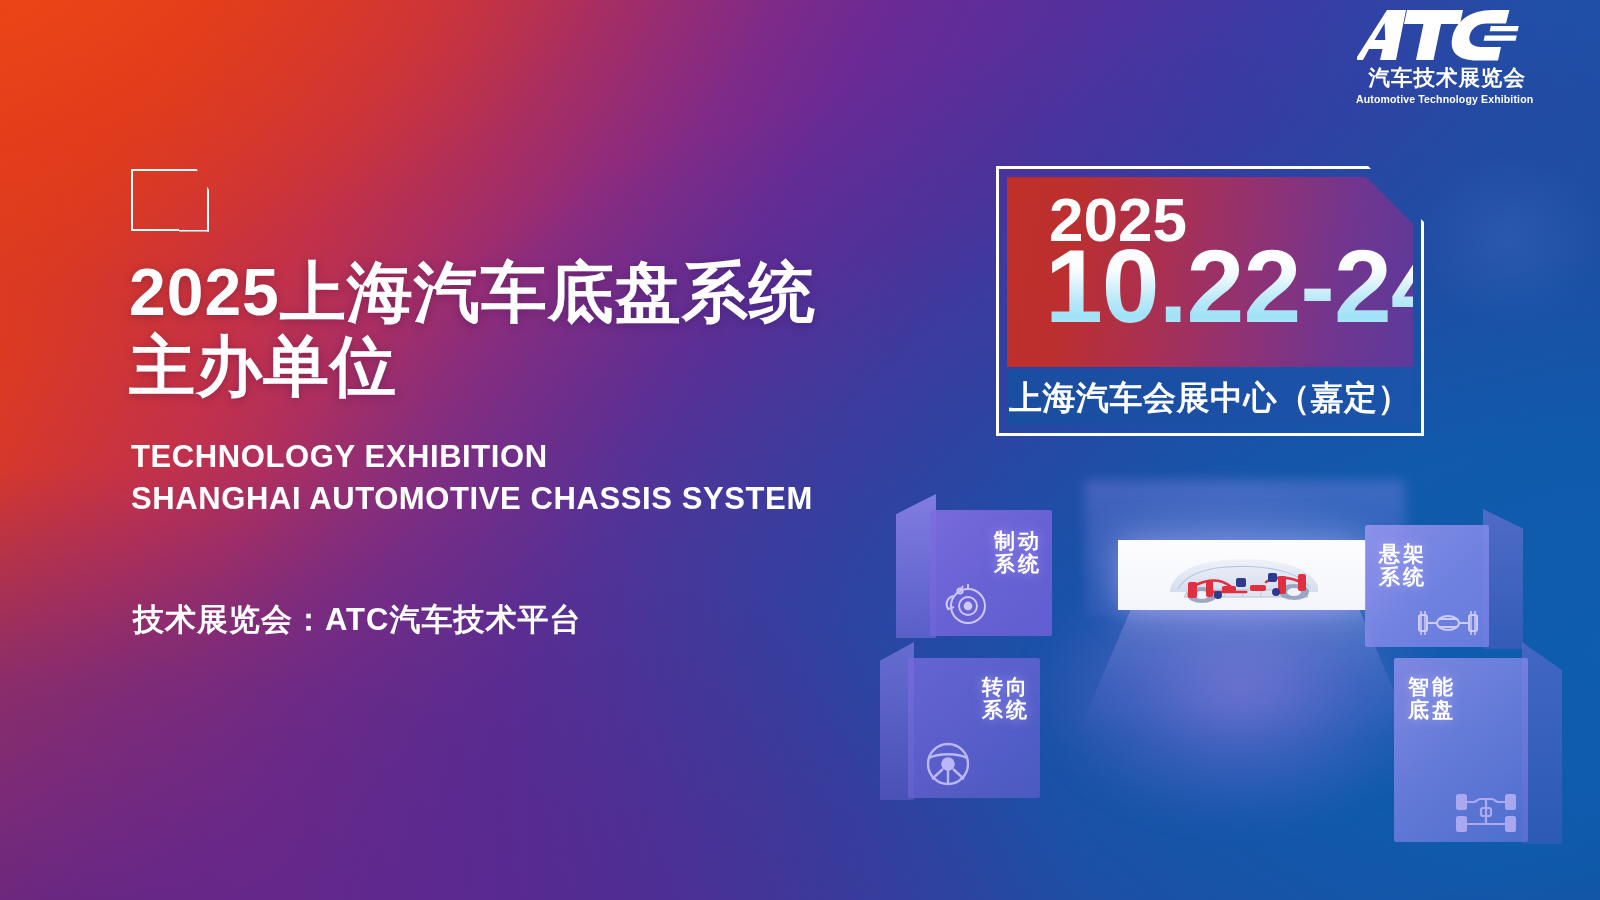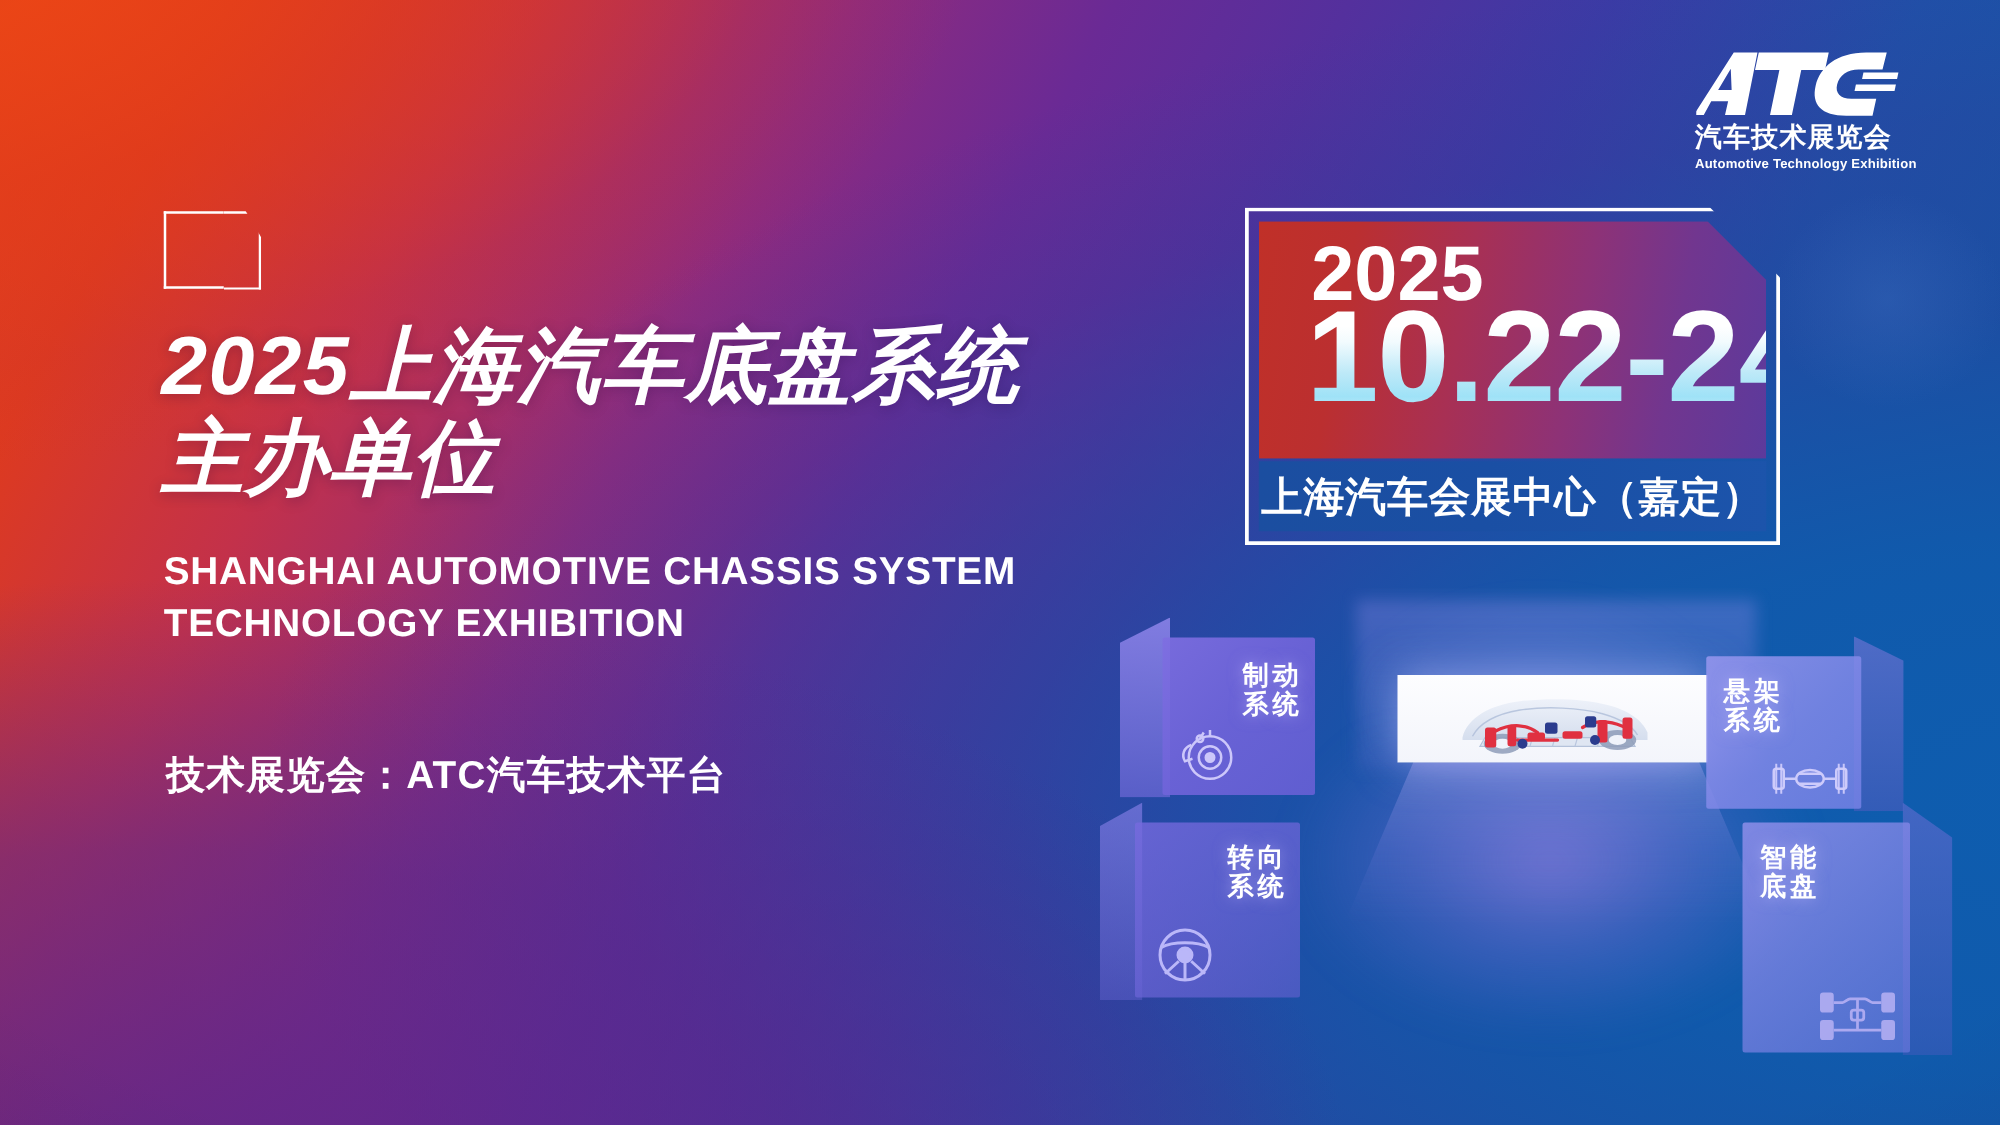--- a/index.html
+++ b/index.html
@@ -71,24 +71,24 @@
     inset: 0;
     background:
       radial-gradient(120% 120% at 50% 45%,
         rgba(0,0,0,0) 55%,
         rgba(10,6,30,0.18) 100%);
   }
 
   
   .logo {
     position: absolute;
-    top: 38px;
+    top: 6px;
     right: 74px;
     width: 170px;
-    text-align: left;
+    text-align: right;
     user-select: none;
   }
   .logo-mark {
     position: relative;
     height: 58px;
     display: flex;
     align-items: flex-start;
     justify-content: center;
   }
   .logo-mark svg { display: block; }
@@ -158,21 +158,20 @@
     width: 840px;
   }
   .headline-line {
     font-size: 66px;
     font-weight: 800;
     color: #ffffff;
     line-height: 1.12;
     letter-spacing: 1px;
     white-space: nowrap;
     text-shadow: 0 2px 10px rgba(25,5,60,0.25);
-    font-style: italic;
   }
 
   .subtitle {
     position: absolute;
     left: 131px;
     top: 436px;
     width: 830px;
   }
   .subtitle-line {
     font-size: 31px;
@@ -480,22 +479,22 @@
   <div class="tagline">
     <div class="tagline-frame"></div>
   </div>
 
   <div class="headline">
     <div class="headline-line">2025上海汽车底盘系统</div>
     <div class="headline-line">主办单位</div>
   </div>
 
   <div class="subtitle">
+    <div class="subtitle-line">TECHNOLOGY EXHIBITION</div>
     <div class="subtitle-line">SHANGHAI AUTOMOTIVE CHASSIS SYSTEM</div>
-    <div class="subtitle-line">TECHNOLOGY EXHIBITION</div>
   </div>
 
   <div class="organizer">技术展览会：ATC汽车技术平台</div>
 
   <div class="datebadge">
     <div class="datebadge-outline"></div>
     <div class="datebadge-inner">
       <div class="datebadge-top">
         <div class="datebadge-year">2025</div>
         <div class="datebadge-date">10.22-24</div>

